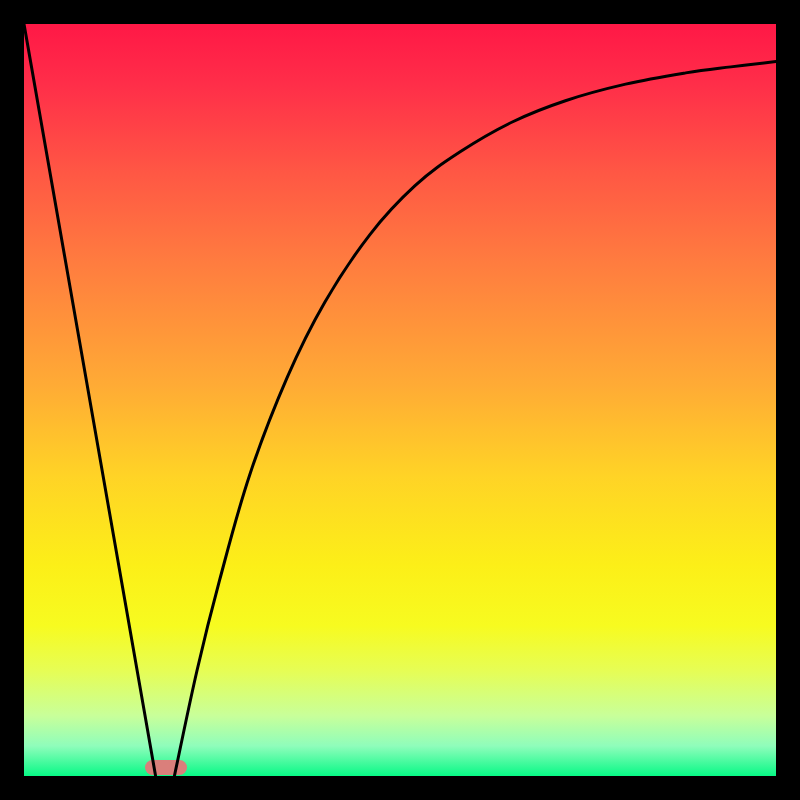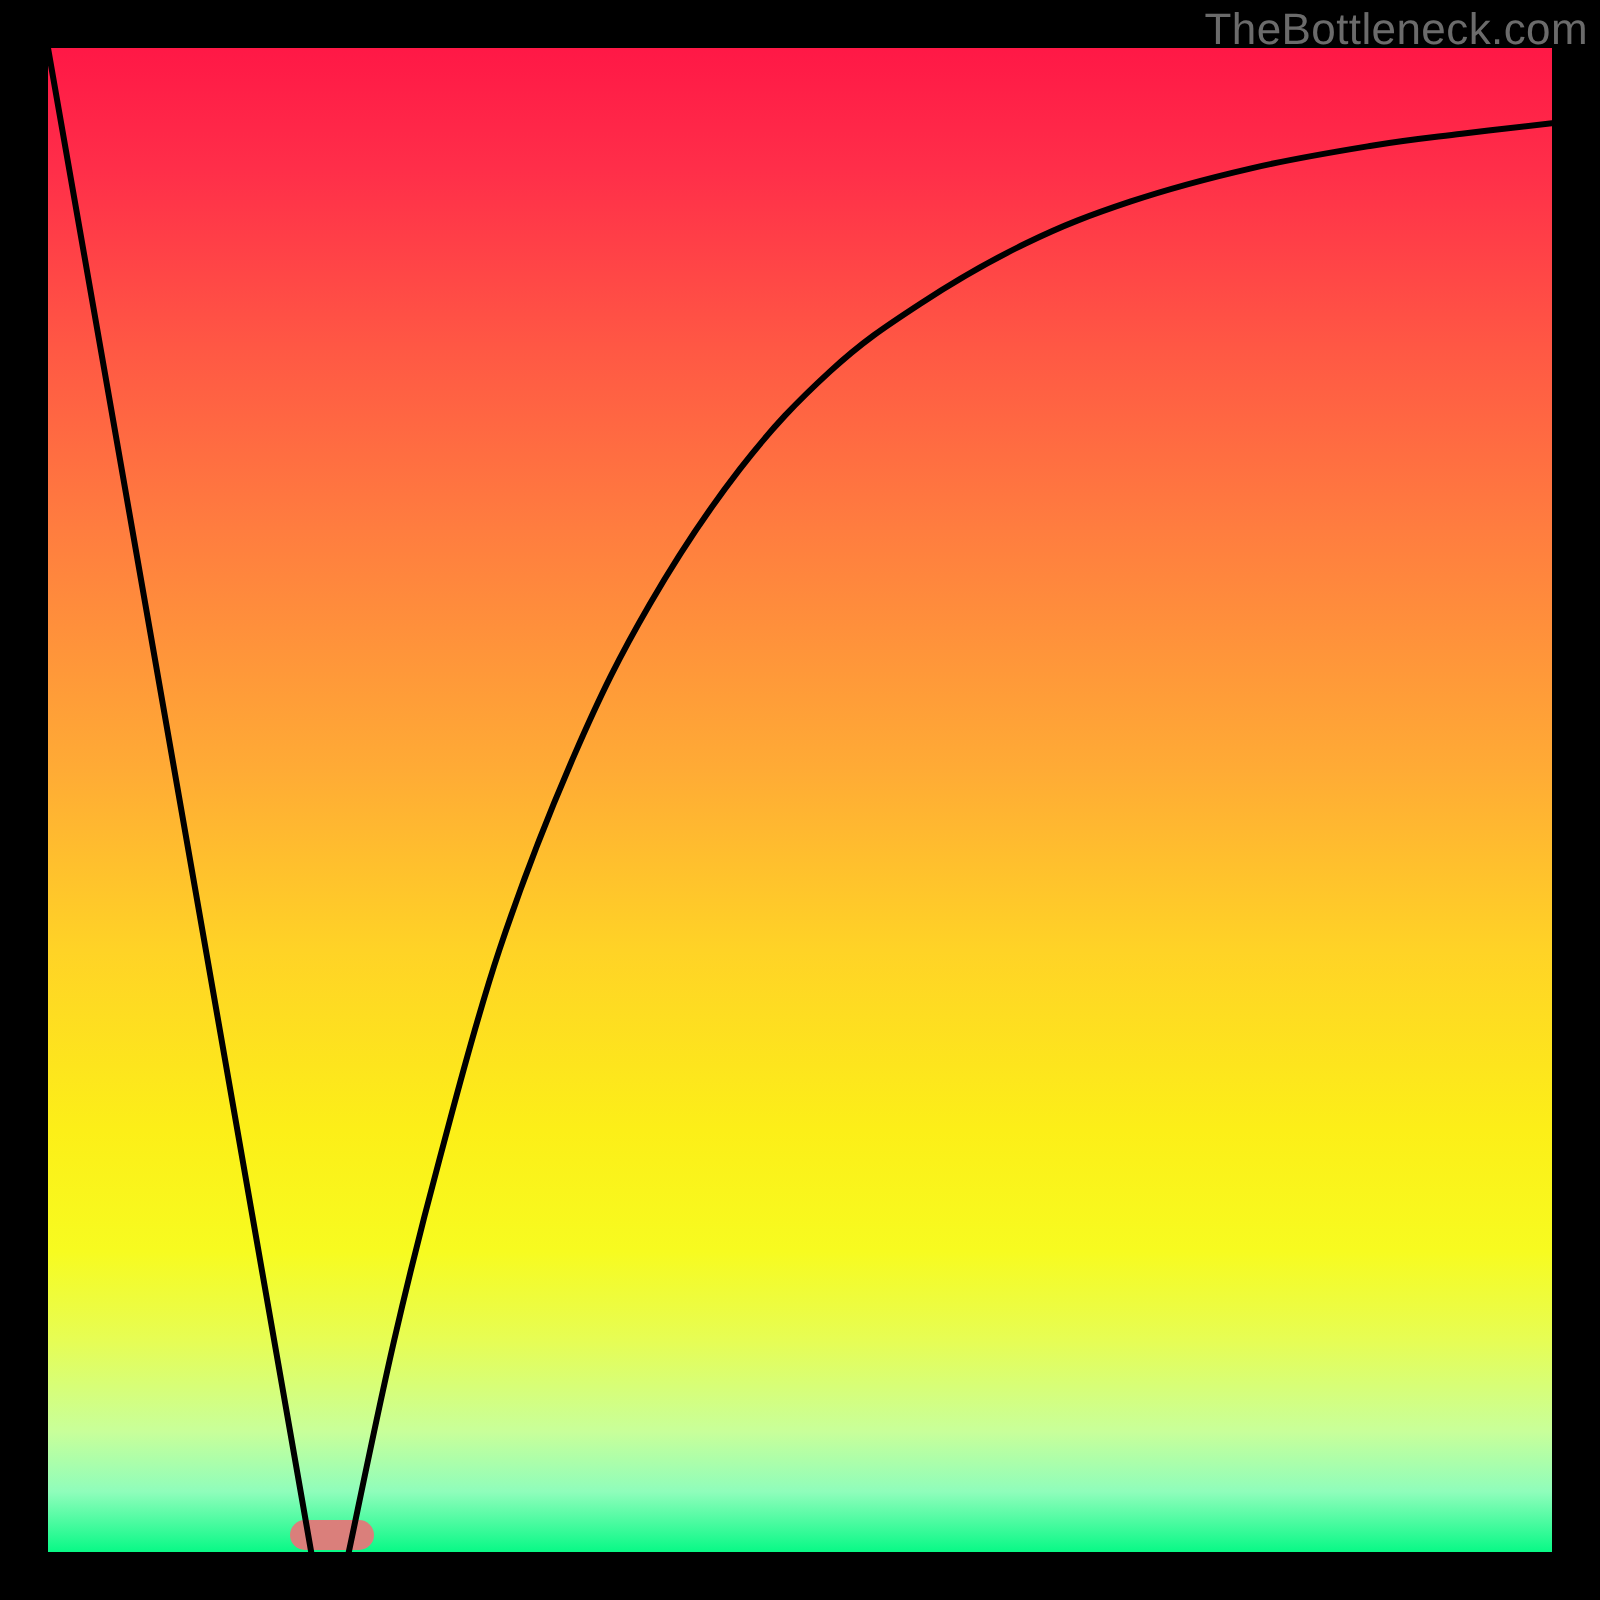--- a/index.html
+++ b/index.html
@@ -67,14 +67,13 @@
 
 <div class="frame">
   <div class="plot-area">
     <div class="gradient"></div>
     <div class="marker" id="marker" style="left: 121px; bottom: 1px; width: 42px; height: 15px;"></div>
     <svg class="curve" id="curve" width="752" height="752" viewBox="0 0 752 752" preserveAspectRatio="none">
         <path d="M 0 0 L 131.6 752" fill="none" stroke="#000" stroke-width="3" stroke-linecap="round"></path>
         <path d="M 150.4 752 C 154.4608 733.0496, 164.8384 681.9136, 172.96 646.72 C 181.0816 611.5264000000001, 186.0448 591.6736000000001, 195.52 556.48 C 204.9952 521.2864, 213.4176 487.7472, 225.6 451.2 C 237.7824 414.65279999999996, 249.664 384.5728, 263.2 353.44 C 276.736 322.3072, 285.9104 303.9584, 300.8 278.24 C 315.68960000000004 252.52160000000003, 329.6768 231.54080000000008, 345.92 210.56000000000006 C 362.1632 189.57920000000004, 374.7968 176.56959999999995, 391.04 161.67999999999995 C 407.2832 146.79039999999995, 418.5632 139.34560000000002, 436.15999999999997 127.84000000000003 C 453.75679999999994 116.33440000000004, 469.8496 106.96448000000001, 488.8 97.75999999999999 C 507.7504 88.55551999999997, 521.136 83.47199999999995, 541.4399999999999 76.70399999999995 C 561.7439999999999 69.93599999999995, 579.9424 65.16831999999997, 601.6 60.15999999999997 C 623.2576 55.15167999999998, 642.8096 51.993279999999984, 661.76 48.879999999999995 C 680.7103999999999 45.76672000000001, 690.6368 44.894400000000026, 706.88 42.86400000000003 C 723.1232 40.83360000000004, 743.8784 38.54752000000003, 752 37.60000000000002" fill="none" stroke="#000" stroke-width="3" stroke-linecap="round"></path>
       </svg>
   </div>
-  <div class="watermark">TheBottleneck.com</div>
 </div>
 
 </body></html>

